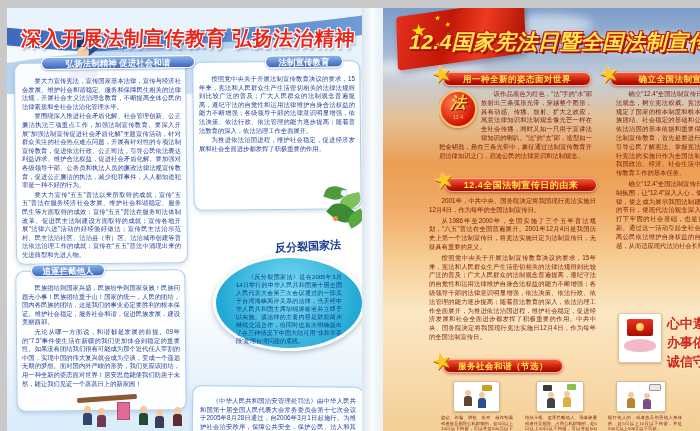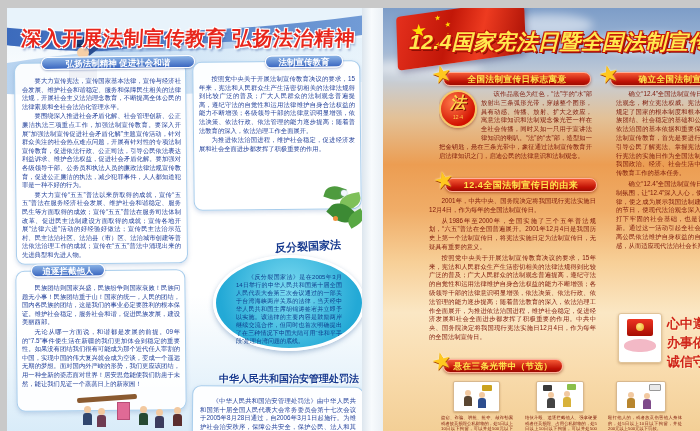--- a/index.html
+++ b/index.html
@@ -177,21 +177,20 @@
     <div class="leaf" style="left:322px;top:196px;width:26px;height:18px;background:#3c8a34;transform:rotate(40deg);"></div>
     <div class="leaf" style="left:340px;top:204px;width:18px;height:13px;background:#58a844;transform:rotate(-30deg);"></div>
     <div class="abs" style="left:334px;top:182px;width:6px;height:6px;border-radius:50%;background:#f2f7ff;box-shadow:0 0 2px #9bc;"></div>
     <div class="abs" style="left:326px;top:208px;width:5px;height:5px;border-radius:50%;background:#f0903c;"></div>
 
     <div class="sub-title" style="left:236px;top:231px;width:130px;font-size:11px;transform:rotate(-3deg);">反分裂国家法</div>
     <div class="oval">
       <p class="bt">《反分裂国家法》是在2005年3月14日举行的中华人民共和国第十届全国人民代表大会第三次会议通过的一部关于台湾海峡两岸关系的法律，当天经中华人民共和国主席胡锦涛签署并立即予以实施。该法律的主要内容是鼓励两岸继续交流合作，但同时也首次明确提出了在三种情况下中国大陆可用“非和平手段”处理台湾问题的底线。</p>
     </div>
 
-    <div class="sub-title" style="left:205px;top:364px;width:154px;font-size:10px;">中华人民共和国治安管理处罚法</div>
     <div class="colbox" style="left:185px;top:378px;width:172px;height:60px;transform:rotate(.6deg);"></div>
     <div class="tblock" style="left:193px;top:389px;width:156px;height:34px;">
       <p class="bt">《中华人民共和国治安管理处罚法》由中华人民共和国第十届全国人民代表大会常务委员会第十七次会议于2005年8月28日通过，自2006年3月1日起施行。为维护社会治安秩序，保障公共安全，保护公民、法人和其他组织的合法权益，规范和保障公安机关及其人民警察依法履行治安管理职责。</p>
     </div>
   </div>
 
   <div id="gap-strip"></div>
 
   <div id="right-poster" class="poster">
     <div class="cloud" style="left:120px;top:6px;width:90px;height:22px;"></div>
@@ -203,21 +202,21 @@
       <span class="fstar" style="left:38px;top:3px;font-size:7px;">★</span>
       <span class="fstar" style="left:48px;top:11px;font-size:7px;">★</span>
       <span class="fstar" style="left:48px;top:22px;font-size:7px;">★</span>
       <span class="fstar" style="left:38px;top:30px;font-size:7px;">★</span>
     </div>
 
     <div class="rp-title">12.4国家宪法日暨全国法制宣传日</div>
 
     <div class="rbar" style="left:60px;top:64px;width:148px;">
       <span class="rstar">★</span>
-      <span>全国法制宣传日标志寓意</span>
+      <span>用一种全新的姿态面对世界</span>
     </div>
     <div class="tblock" style="left:56px;top:82px;width:153px;height:88px;">
       <div class="logo-wrap">
         <div class="logo-circle">
           <span class="logo-fa">法</span>
           <span class="logo-sub">12·4</span>
         </div>
       </div>
       <p class="rt">该作品底色为红色，“法”字的“水”部放射出三条弧形光带，穿越整个图形，具有动感、传播、放射、扩大之效应，寓意法律知识和法制观念像光芒一样在全社会传播，同时又如一只用于宣讲法律知识的喇叭。“法”的“去”部，造型如一把金钥匙，悬在三条光带中，象征通过法制宣传教育开启法律知识之门，启迪公民的法律意识和法制观念。</p>
     </div>
@@ -227,21 +226,21 @@
       <span>12.4全国法制宣传日的由来</span>
     </div>
     <div class="tblock" style="left:46px;top:189px;width:167px;height:158px;">
       <p class="rt">2001年，中共中央、国务院决定将我国现行宪法实施日12月4日，作为每年的全国法制宣传日。</p>
       <p class="rt">从1986年至2000年，全国实施了三个五年普法规划，“六五”普法在全国普遍展开。2001年12月4日是我国历史上第一个法制宣传日，将宪法实施日定为法制宣传日，无疑具有重要的意义。</p>
       <p class="rt">按照党中央关于开展法制宣传教育决议的要求，15年来，宪法和人民群众生产生活密切相关的法律法规得到比较广泛的普及；广大人民群众的法制观念普遍提高，遵纪守法的自觉性和运用法律维护自身合法权益的能力不断增强；各级领导干部的法律意识明显增强，依法决策、依法行政、依法管理的能力逐步提高；随着普法教育的深入，依法治理工作全面展开，为推进依法治国进程，维护社会稳定，促进经济发展和社会全面进步都发挥了积极重要的作用。中共中央、国务院决定将我国现行宪法实施日12月4日，作为每年的全国法制宣传日。</p>
     </div>
 
     <div class="rbar" style="left:60px;top:351px;width:120px;">
       <span class="rstar">★</span>
-      <span>悬在三条光带中（节选）</span>
+      <span>服务社会和谐（节选）</span>
     </div>
 
     <div class="cbox" style="left:70px;top:373px;width:47px;">
       <div class="sign" style="left:28px;top:3px;width:10px;height:6px;background:#caa21e;"></div>
       <div class="fig" style="left:10px;top:8px;">
           <div class="head" style="width:6px;height:6px;"></div>
           <div class="bod" style="width:8px;height:10px;background:#5a4632;"></div>
         </div>
       <div class="fig" style="left:24px;top:10px;">
           <div class="head" style="width:6px;height:6px;"></div>

